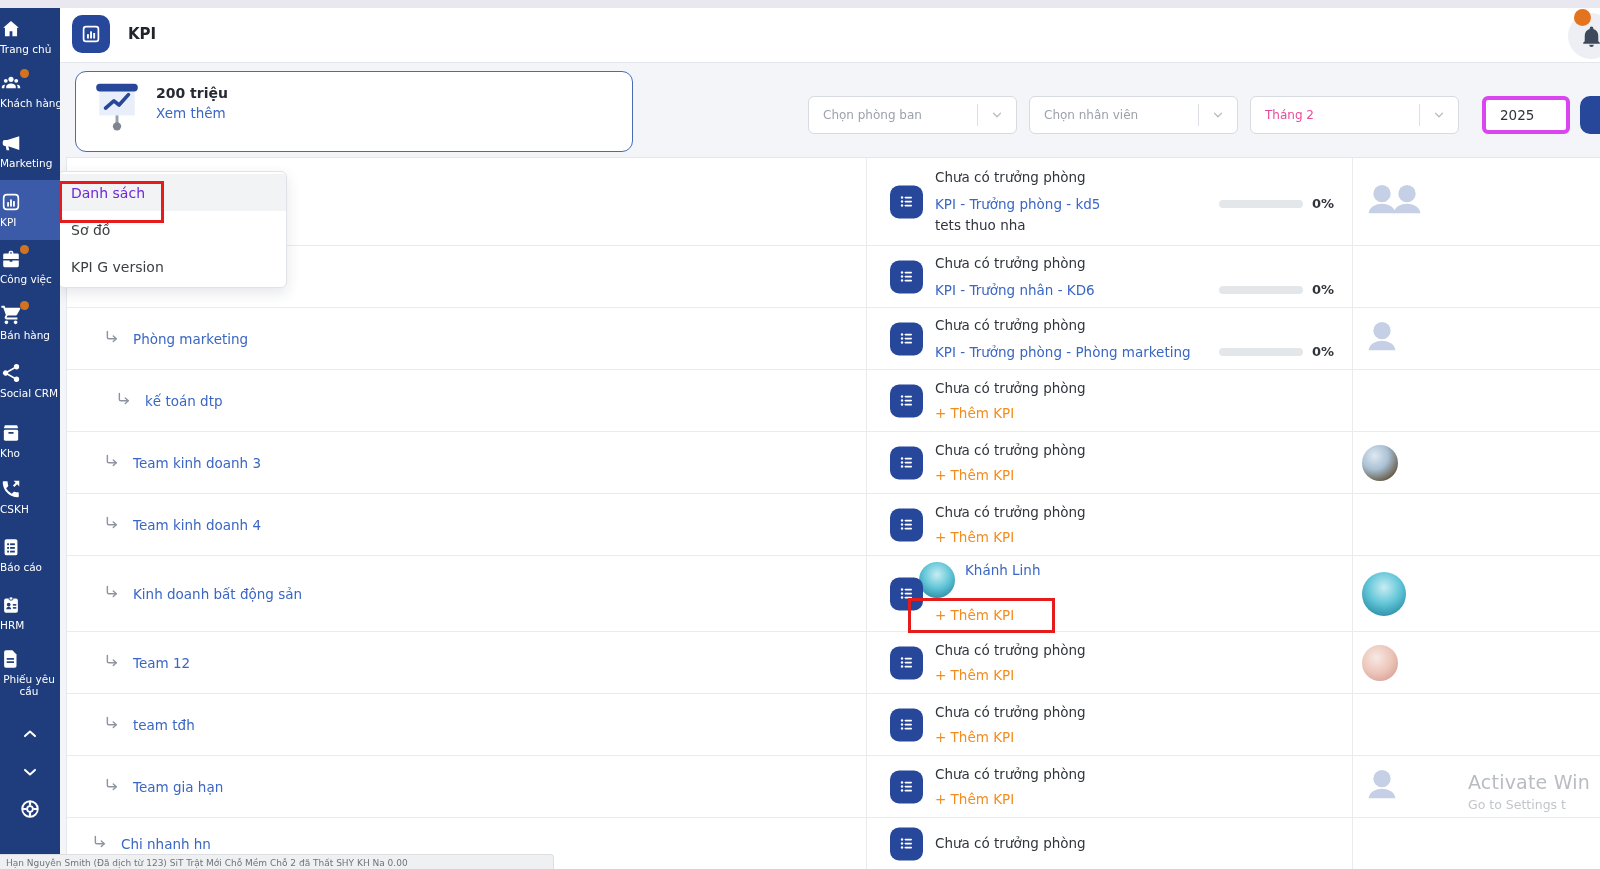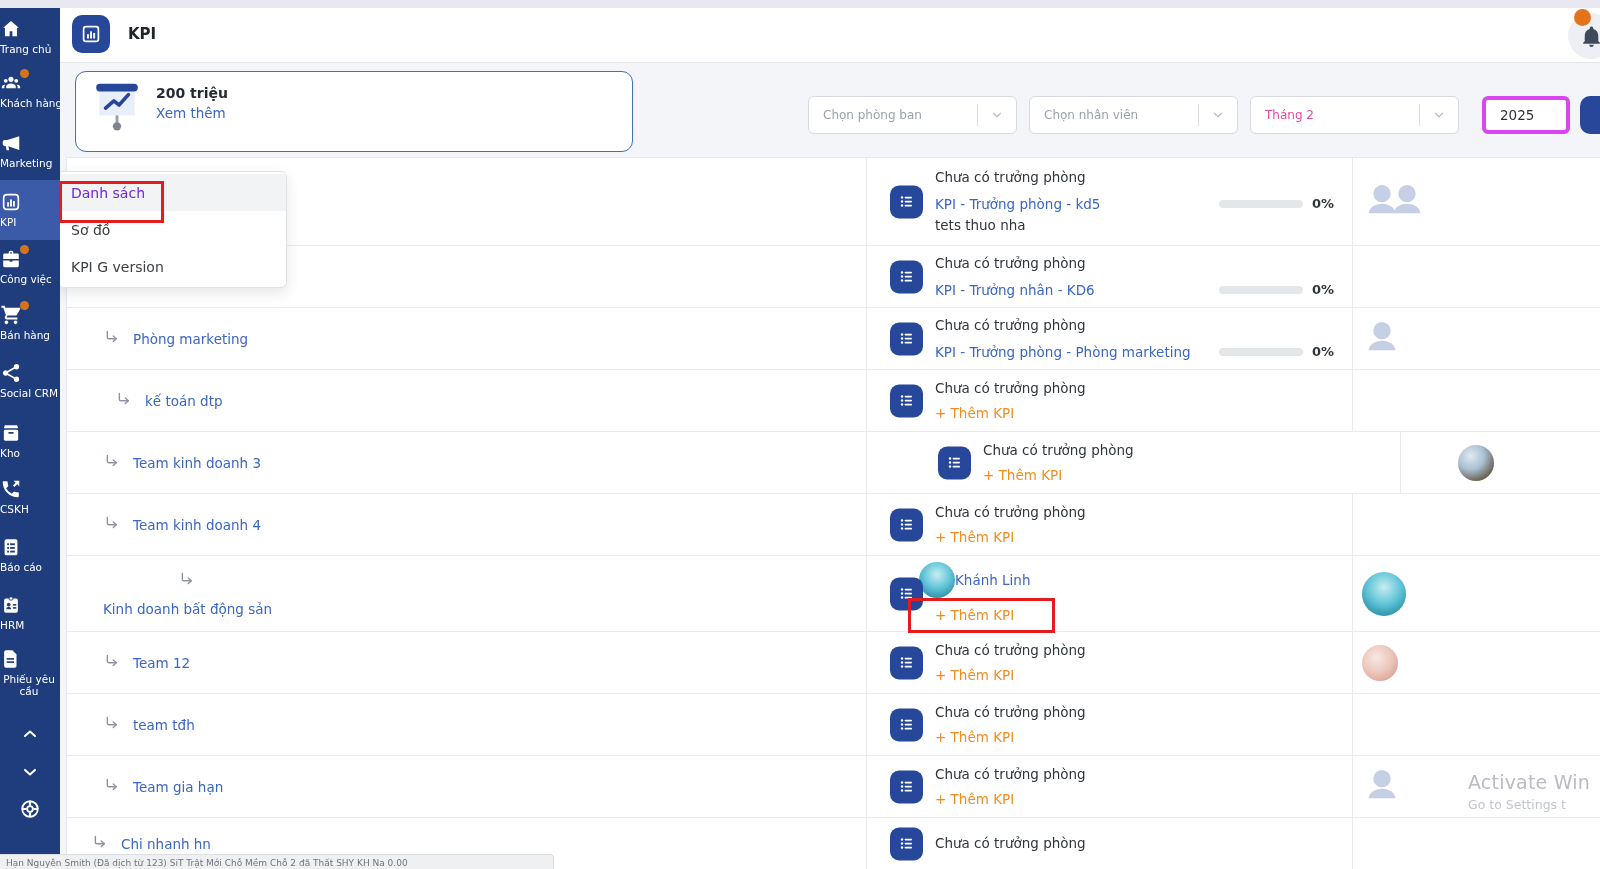--- a/index.html
+++ b/index.html
@@ -57,21 +57,21 @@
   .dept .nm{color:#3a66c4;font-size:13.5px;font-weight:500;cursor:pointer}
   .listbtn{position:absolute;left:23px;top:50%;transform:translateY(-50%);width:33px;height:33px;border-radius:9px;
            background:#27479b;display:flex;align-items:center;justify-content:center;cursor:pointer}
   .status{color:#30353c;font-size:13.5px;font-weight:500;line-height:1.55}
   .extra{color:#30353c;font-size:13.5px;font-weight:500;line-height:1.55}
   .line2{display:flex;align-items:center;padding-right:18px;line-height:1.55;margin-top:6px}
   .klink{color:#3a66c4;font-size:13.5px;font-weight:500;cursor:pointer}
   .addkpi{color:#f28c1e;font-size:13.5px;font-weight:500;cursor:pointer}
   .prog{margin-left:auto;width:84px;height:8px;border-radius:4px;background:#e3e6b;background:#e4e7ea}
   .pct{margin-left:9px;font-size:13px;font-weight:600;color:#30353c}
-  .leaderline{display:flex;align-items:center;margin-left:-16px;margin-bottom:3px}
+  .leaderline{display:flex;gap:10px;margin-left:-16px;margin-bottom:3px}
   .avatar{border-radius:50%;flex:0 0 auto}
   .av-photo-blue{background:radial-gradient(circle at 35% 30%,#dfe9f0 0%,#a9c0d4 40%,#6b6352 75%,#413a2f 100%)}
   .av-photo-teal{background:radial-gradient(circle at 50% 35%,#c8edf3 0%,#63c6d8 45%,#2f93ab 80%,#1d6f85 100%)}
   .av-photo-pink{background:radial-gradient(circle at 40% 35%,#f7e9e4 0%,#ecc4b8 50%,#d79f96 85%,#b97d77 100%)}
   .ovl{margin-left:-15px}
 
   
   .menu{left:58px;top:171px;width:227px;background:#fff;border:1px solid #dfe2e6;border-radius:6px;
         box-shadow:0 5px 14px rgba(40,50,70,.12);z-index:45;overflow:hidden;padding:2px 0}
   .mi{height:37px;display:flex;align-items:center;padding-left:12px;font-size:14px;color:#3c4043;cursor:pointer}
@@ -416,21 +416,21 @@
             </g>
           </svg>
         </span>
         <div class="status">Chưa có trưởng phòng</div>
         <div class="line2" style="margin-top:4px">
           <span class="addkpi">+ Thêm KPI</span>
         </div>
       </div>
       <div class="c3"></div>
     </div>
-    <div class="row" style="height: 62px; gap: 48px;">
+    <div class="row" style="height: 62px;">
       <div class="c1">
         <div class="dept" style="padding-left: 36px;">
           <svg width="19" height="19" viewBox="0 0 24 24">
             <path d="M5.5 3v7.3a2 2 0 0 0 2 2h9" fill="none" stroke="#8d93a0" stroke-width="1.8" stroke-linecap="round"></path>
             <path d="M13 8.8l3.8 3.5L13 15.8" fill="none" stroke="#8d93a0" stroke-width="1.8" stroke-linecap="round" stroke-linejoin="round"></path>
           </svg>
           <span class="nm">Team kinh doanh 3</span>
         </div>
       </div>
       <div class="c2">
@@ -480,21 +480,21 @@
         </span>
         <div class="status">Chưa có trưởng phòng</div>
         <div class="line2" style="margin-top:4px">
           <span class="addkpi">+ Thêm KPI</span>
         </div>
       </div>
       <div class="c3"></div>
     </div>
     <div class="row" style="height: 76px;">
       <div class="c1">
-        <div class="dept" style="padding-left: 36px; flex-direction: column;">
+        <div class="dept" style="padding-left: 36px;">
           <svg width="19" height="19" viewBox="0 0 24 24">
             <path d="M5.5 3v7.3a2 2 0 0 0 2 2h9" fill="none" stroke="#8d93a0" stroke-width="1.8" stroke-linecap="round"></path>
             <path d="M13 8.8l3.8 3.5L13 15.8" fill="none" stroke="#8d93a0" stroke-width="1.8" stroke-linecap="round" stroke-linejoin="round"></path>
           </svg>
           <span class="nm">Kinh doanh bất động sản</span>
         </div>
       </div>
       <div class="c2">
         <span class="listbtn">
           <svg width="22" height="22" viewBox="0 0 24 24">

